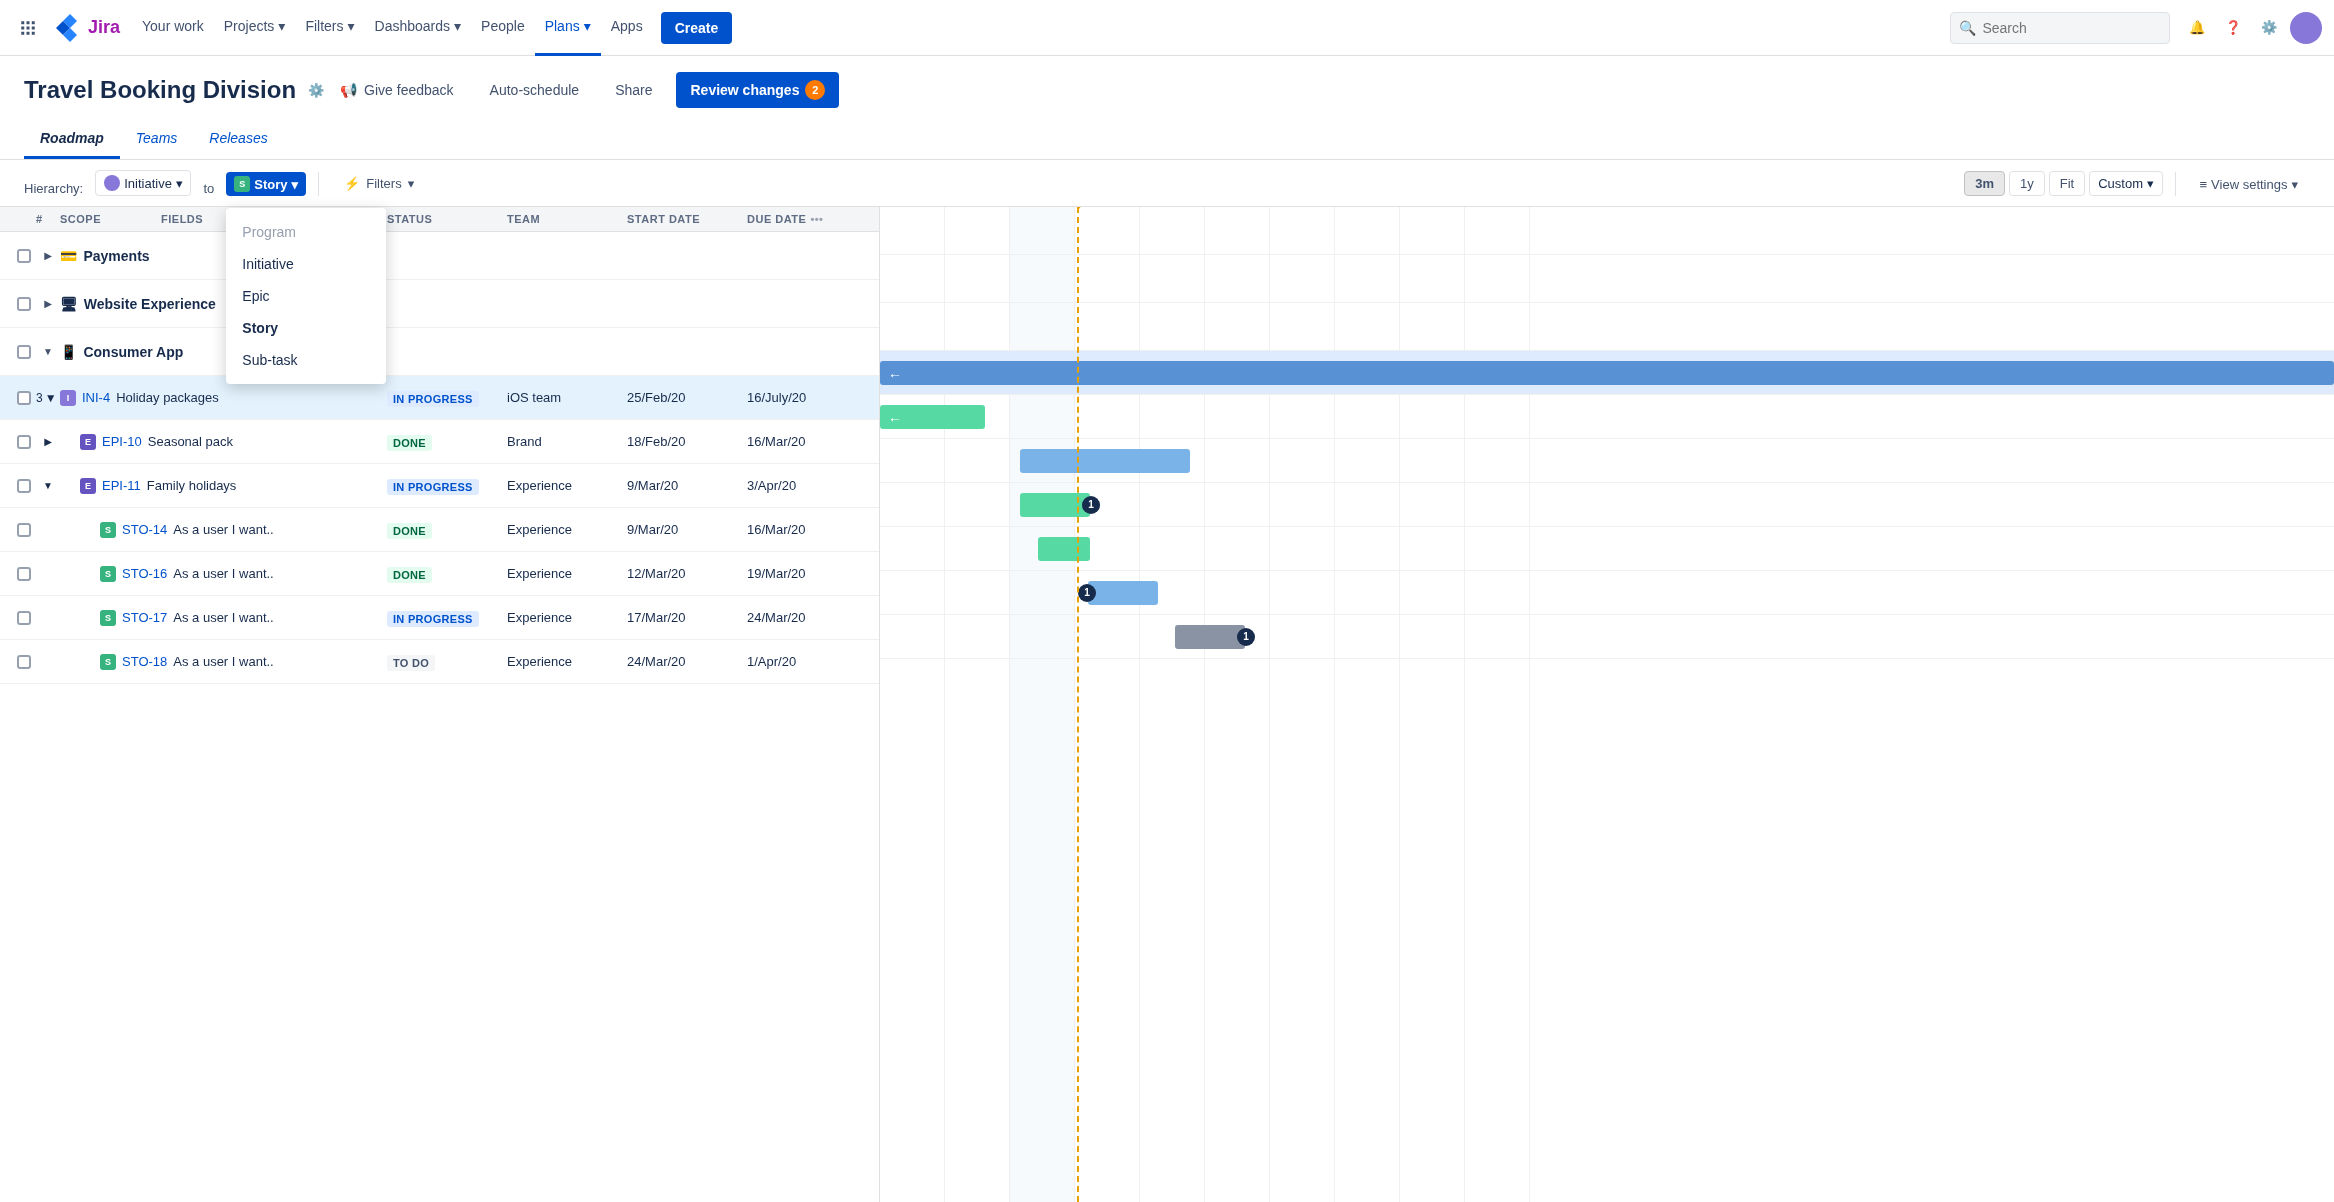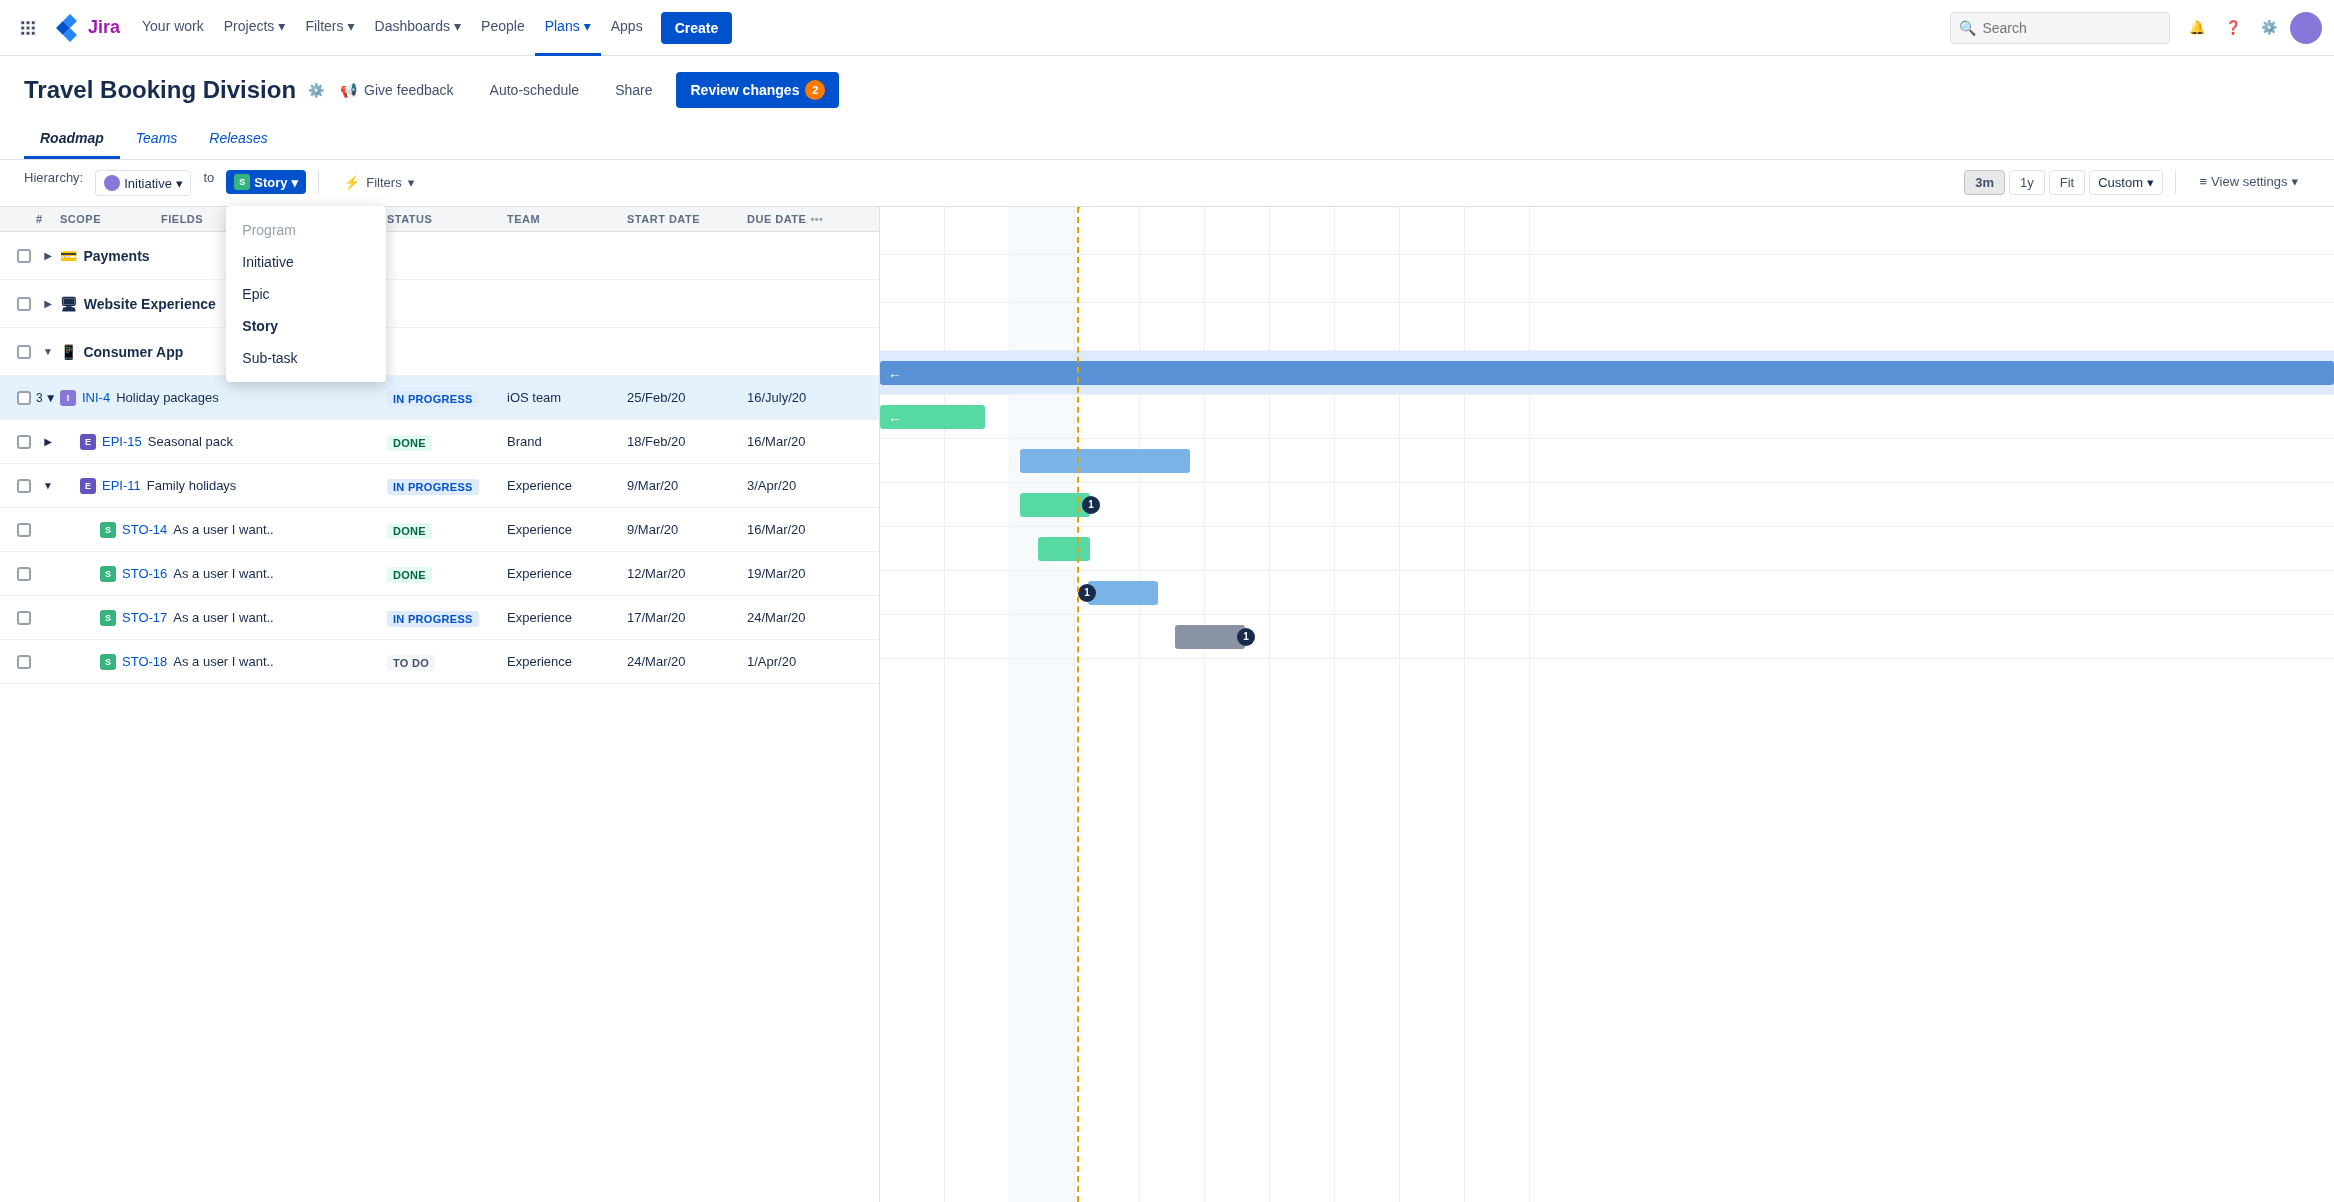--- a/index.html
+++ b/index.html
@@ -67,21 +67,21 @@
     }
     .page-tabs { display: flex; gap: 0; font-style: italic; }
     .tab {
       padding: 10px 16px; font-size: 14px; cursor: pointer; border-bottom: 3px solid transparent;
       color: #0052cc; text-decoration: none;
     }
     .tab.active { color: #172b4d; border-bottom-color: #0052cc; font-weight: 600; }
 
     
     .toolbar {
-      display: flex; align-items: flex-start; gap: 8px; padding: 10px 24px;
+      display: flex; align-items: flex-end; gap: 8px; padding: 10px 24px;
       border-bottom: 1px solid #e0e0e0; background: #fff; position: relative;
     }
     .hierarchy-label { font-size: 13px; color: #42526e; margin-right: 4px; }
     .hierarchy-btn {
       display: flex; align-items: center; gap: 4px; padding: 4px 8px;
       border: 1px solid #dfe1e6; border-radius: 4px; background: #fff; cursor: pointer;
       font-size: 13px; color: #172b4d;
     }
     .hier-icon { width: 16px; height: 16px; border-radius: 50%; background: #8777d9; display: inline-block; }
     .story-icon { width: 16px; height: 16px; border-radius: 3px; background: #36b37e; display: inline-flex; align-items: center; justify-content: center; color: #fff; font-size: 9px; font-weight: 700; }
@@ -445,21 +445,21 @@
 
         <div class="list-row indent-1">
           <div class="row-check">
               <div class="checkbox"></div>
             </div>
           <div class="row-expand">
               <span style="font-size:10px;">▶</span>
             </div>
           <div class="row-issue" style="padding-left:20px;">
             <div class="issue-icon icon-epic" style="font-size:9px;font-weight:700;">E</div>
-            <span class="issue-key">EPI-15</span>
+            <span class="issue-key">EPI-10</span>
             <span class="issue-name">Seasonal pack</span>
           </div>
           <div><span class="status-badge status-done">DONE</span></div>
           <div class="row-team">Brand</div>
           <div class="row-startdate">18/Feb/20</div>
           <div class="row-duedate">16/Mar/20</div>
         </div>
 
         <div class="list-row indent-1">
           <div class="row-check">

